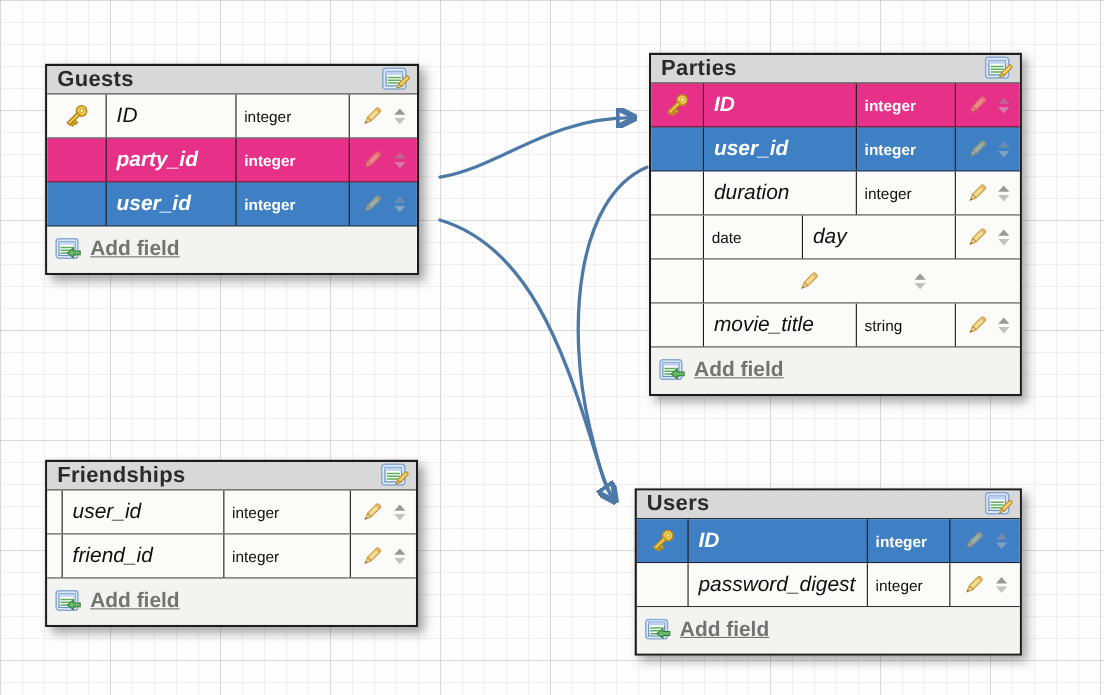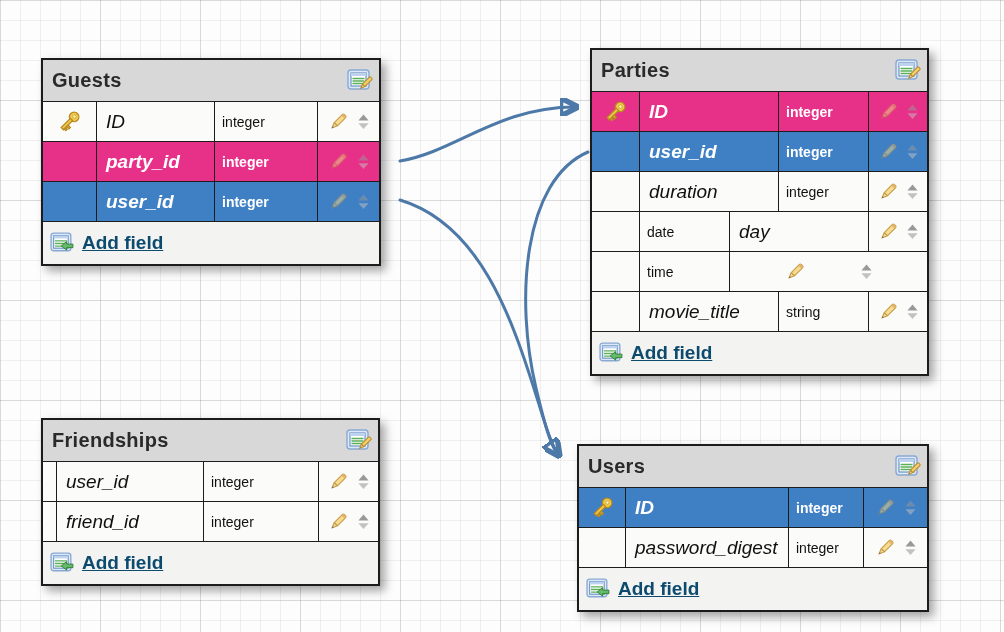--- a/index.html
+++ b/index.html
@@ -14,36 +14,36 @@
       linear-gradient(to right, rgba(120,120,120,.10) 1px, transparent 1px),
       linear-gradient(to bottom, rgba(120,120,120,.10) 1px, transparent 1px);
     background-size: 100px 100px, 100px 100px, 20px 20px, 20px 20px;
   }
 
   .tbl {
     position:absolute; background:#fbfbfa; border:2px solid #1c1c1c;
     box-shadow: 5px 5px 9px rgba(0,0,0,.35); z-index:2;
   }
   .thead {
-    height:42px; background:#d8d8d8; display:flex; align-items:center;
+    height:26px; background:#d8d8d8; display:flex; align-items:center;
     justify-content:space-between; padding:0 6px 0 9px; border-bottom:1px solid #1c1c1c;
   }
   .ttl { font-weight:bold; font-size:20px; color:#2a2a2a; letter-spacing:.3px; }
   .row { display:flex; height:40px; border-bottom:1px solid #1c1c1c; background:#fbfbfa; }
   .cell { display:flex; align-items:center; border-right:1px solid #1c1c1c; height:100%; }
   .cell.key { width:var(--wk); justify-content:center; }
   .cell.nm  { width:var(--wn); padding-left:9px; font-size:19px; color:#101010; white-space:nowrap;font-style:italic; }
   .cell.tp  { width:var(--wt); padding-left:7px; font-size:14px; color:#101010; white-space:nowrap; }
   .cell.btns{ flex:1; border-right:none; justify-content:space-evenly; padding:0 2px; }
   .row.pink { background:#e73189; }
   .row.blue { background:#3f80c4; }
   .row.pink .nm, .row.pink .tp, .row.blue .nm, .row.blue .tp { color:#fff; font-weight:bold; }
   .row.pink .fade, .row.blue .fade { opacity:.5; }
   .tfoot { height:42px; display:flex; align-items:center; gap:7px; padding-left:7px; background:#f3f3f1; }
-  .addlink { font-size:19px; color:#0c4a6e; text-decoration:underline; font-weight:bold; cursor:pointer; }
+  .addlink { font-size:19px; color:#737373; text-decoration:underline; font-weight:bold; cursor:pointer; }
 
   .icw { display:inline-flex; align-items:center; justify-content:center; }
   .wires { position:absolute; left:0; top:0; z-index:3; pointer-events:none; }
   .wires path { fill:none; stroke:#4d79a8; stroke-width:3; stroke-linecap:round; }
   #sprites { position:absolute; width:0; height:0; overflow:hidden; }
 
   
   #t-guests      { left:41px;  top:58px;  width:340px; --wk:54px; --wn:118px; --wt:103px; }
   #t-parties     { left:590px; top:48px;  width:339px; --wk:48px; --wn:139px; --wt:90px;  }
   #t-friendships { left:41px;  top:418px; width:339px; --wk:14px; --wn:147px; --wt:115px; }
@@ -249,21 +249,20 @@
           </span>
         <span class="icw">
             <svg width="13" height="18">
               <use href="#i-sorter"></use>
             </svg>
           </span>
       </div>
     </div>
     <div class="row">
       <div class="cell key"></div>
-      <div class="cell tp">time</div>
       <div class="cell btns">
         <span class="icw">
             <svg width="23" height="23">
               <use href="#i-pencil"></use>
             </svg>
           </span>
         <span class="icw">
             <svg width="13" height="18">
               <use href="#i-sorter"></use>
             </svg>

